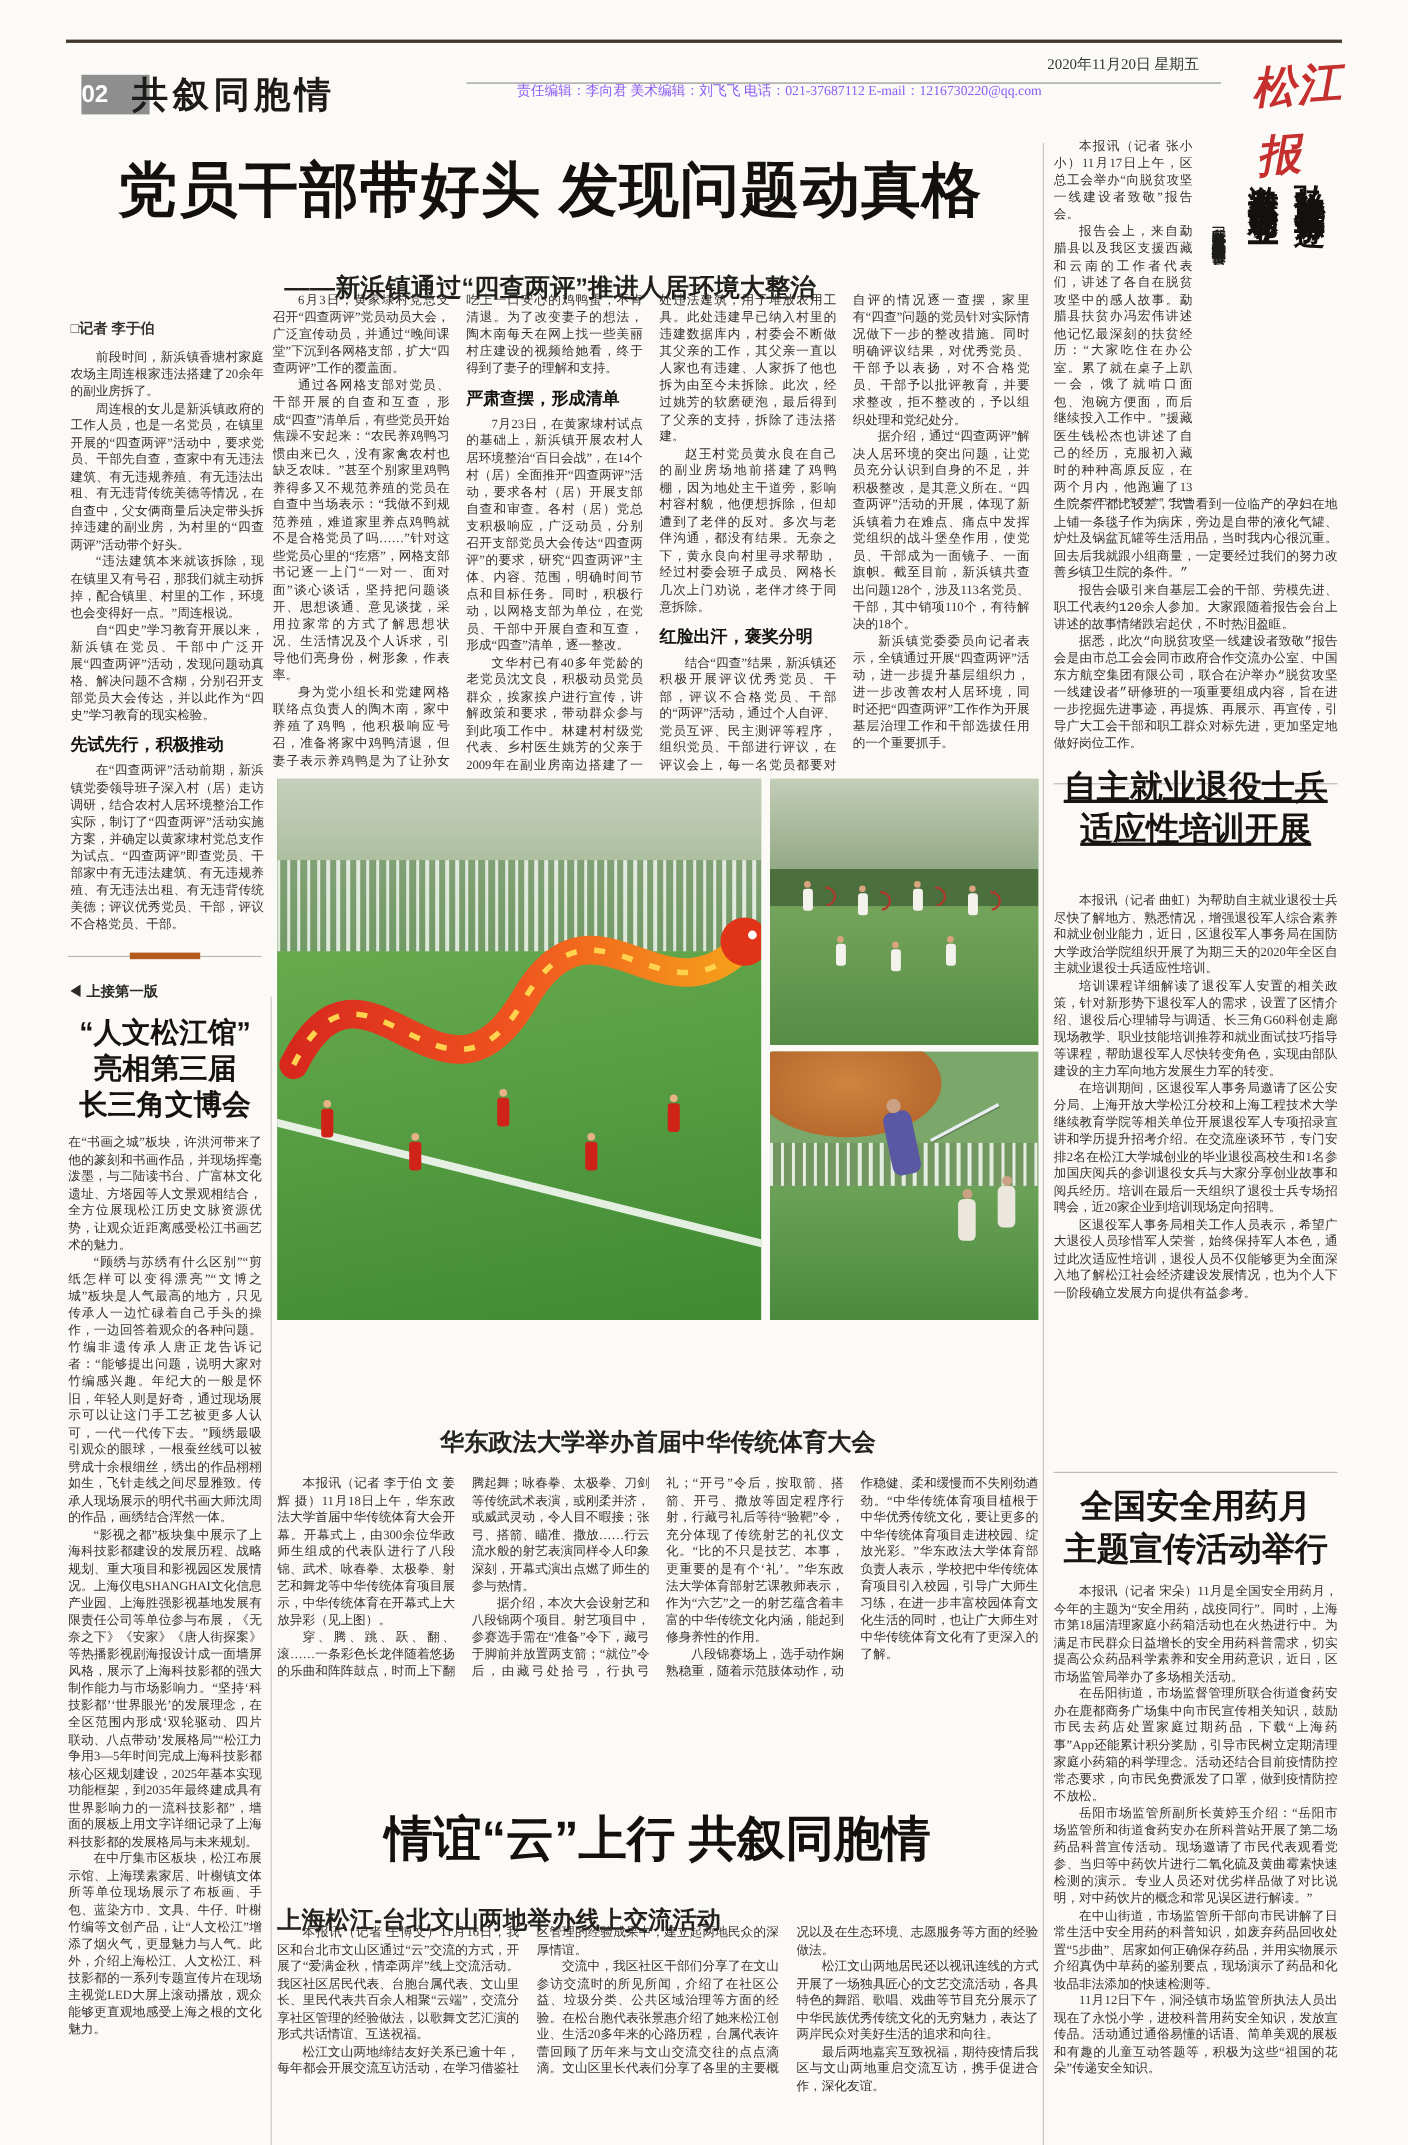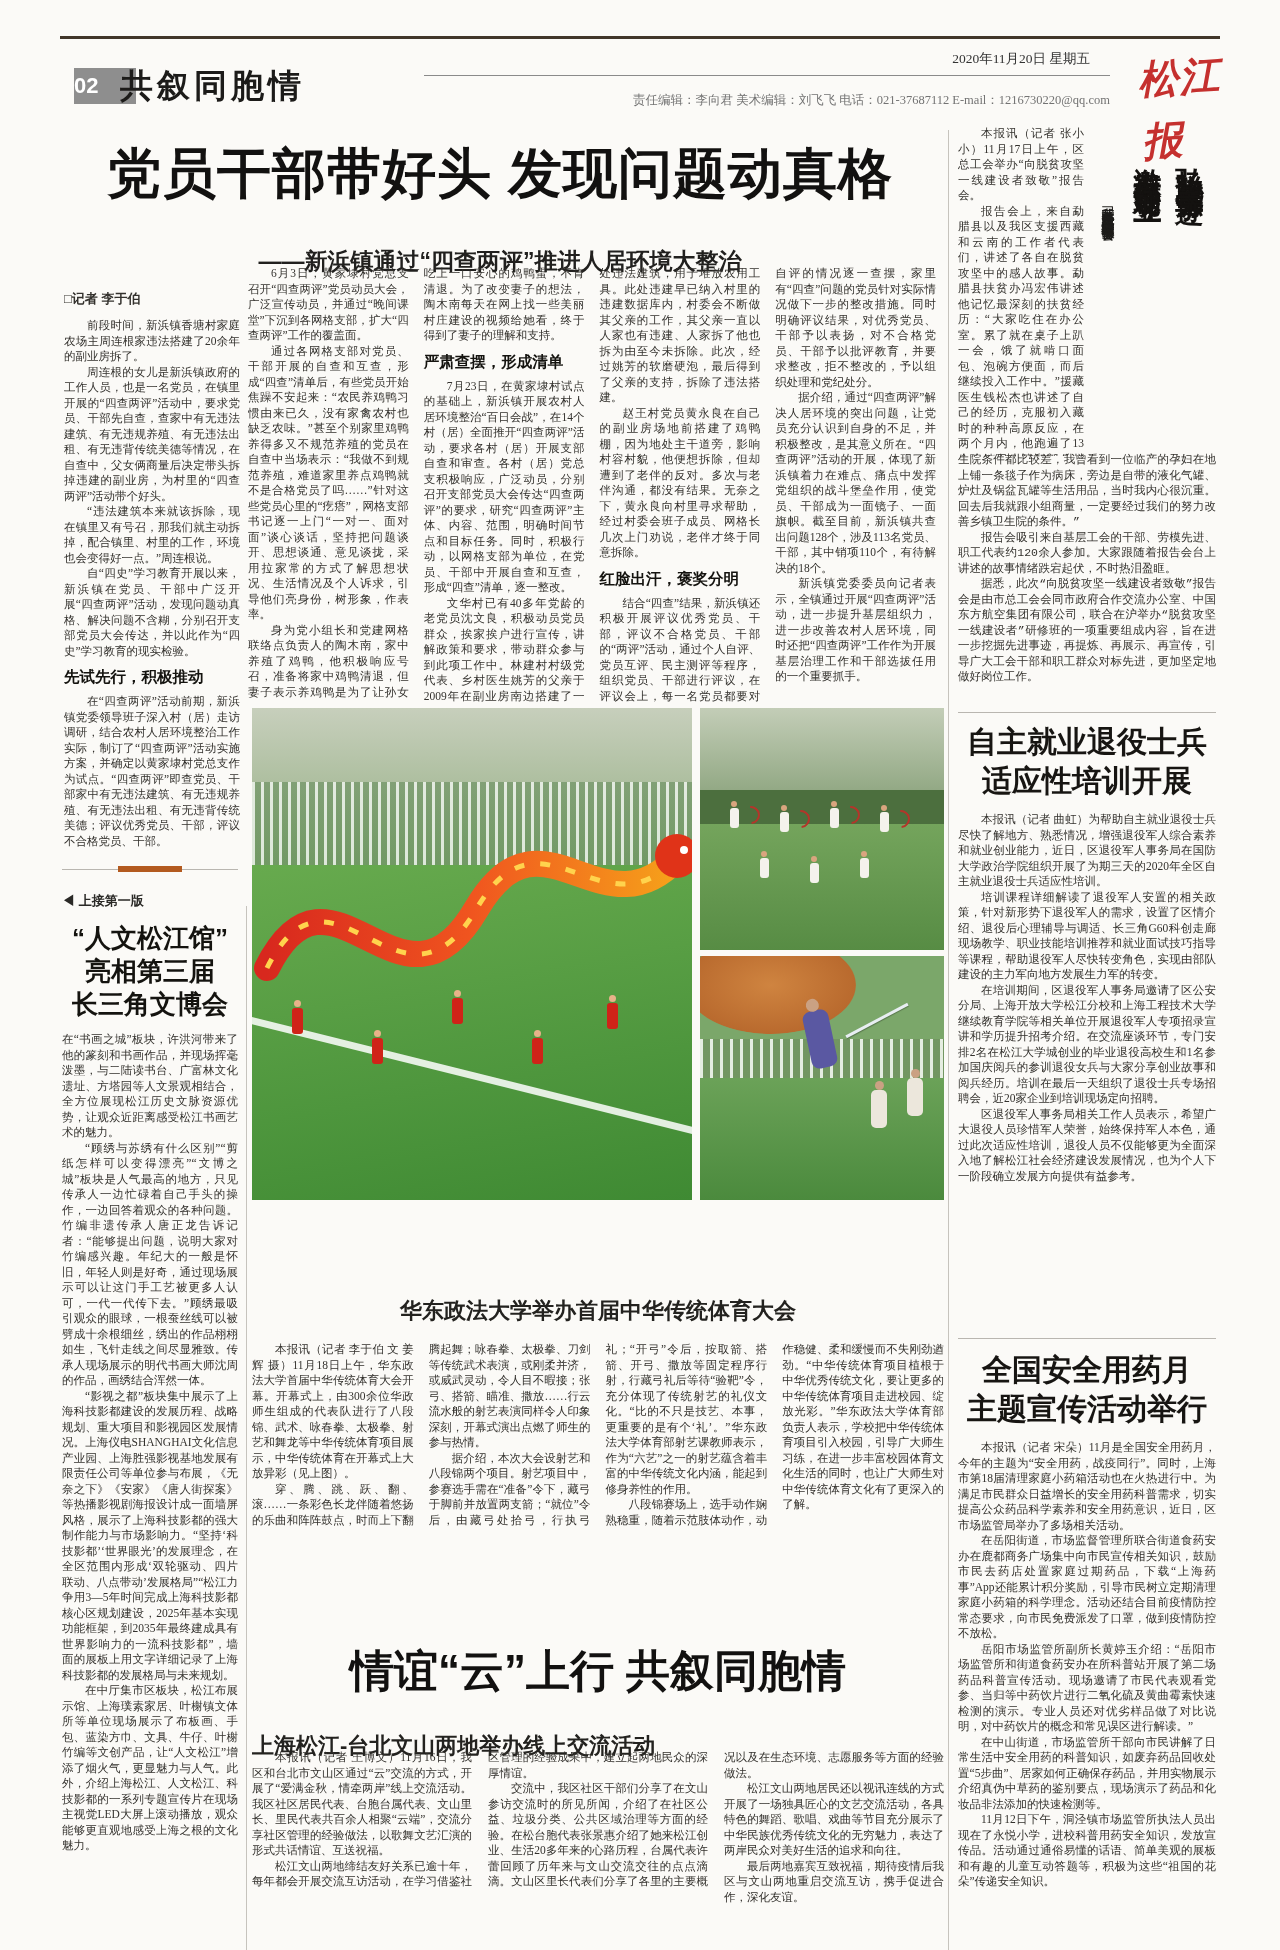--- a/index.html
+++ b/index.html
@@ -7,21 +7,21 @@
         font-family:"Liberation Serif","DejaVu Serif",serif;color:#2e2c29;}
   .sans{font-family:"Liberation Sans","DejaVu Sans",sans-serif;}
   .abs{position:absolute;}
   
   .top-rule{left:60px;top:36px;width:1160px;height:3px;background:#41362a;}
   .edition-box{left:74px;top:68px;width:62px;height:36px;background:#8e8e8e;color:#fff;
                font:700 22px/36px "Liberation Sans",sans-serif;text-align:left;}
   .section-title{left:120px;top:64px;font:700 33px "Liberation Sans",sans-serif;letter-spacing:4px;color:#1c1b19;}
   .date-line{left:830px;top:50px;width:260px;text-align:right;font:13.5px "Liberation Serif",serif;color:#333;}
   .header-hairline{left:424px;top:75px;width:686px;height:1px;background:#8a8a8a;}
-  .editor-line{left:470px;top:92px;width:640px;text-align:right;font:12.5px "Liberation Serif",serif;color:#737373;}
+  .editor-line{left:470px;top:74px;width:640px;text-align:left;font:12.5px "Liberation Serif",serif;color:#8b5cf6;}
   .masthead{left:1138px;top:46px;width:116px;height:62px;color:#c5302e;
             font:italic 900 40px/62px "Liberation Serif",serif;letter-spacing:1px;transform:rotate(-4deg);}
   
   .main-headline{left:62px;top:142px;width:876px;text-align:center;
                  font:900 54px/62px "Liberation Sans",sans-serif;letter-spacing:1px;color:#121110;}
   .main-subtitle{left:62px;top:246px;width:876px;text-align:center;
                  font:700 23px "Liberation Sans",sans-serif;color:#21201e;}
   .bodytext{font-size:11.5px;line-height:15.5px;text-align:justify;color:#33312d;overflow:hidden;}
   .bodytext p{margin:0;text-indent:2em;}
   .byline{font:700 13px "Liberation Sans",sans-serif;text-indent:0 !important;margin:2px 0 10px 0 !important;}
@@ -141,21 +141,21 @@
     <div>激发干部群众建功立业</div>
   </div>
   <div class="abs bodytext pov-wide">
     <p style="text-indent:0;">生院条件都比较差，我曾看到一位临产的孕妇在地上铺一条毯子作为病床，旁边是自带的液化气罐、炉灶及锅盆瓦罐等生活用品，当时我内心很沉重。回去后我就跟小组商量，一定要经过我们的努力改善乡镇卫生院的条件。”</p>
     <p>报告会吸引来自基层工会的干部、劳模先进、职工代表约120余人参加。大家跟随着报告会台上讲述的故事情绪跌宕起伏，不时热泪盈眶。</p>
     <p>据悉，此次“向脱贫攻坚一线建设者致敬”报告会是由市总工会会同市政府合作交流办公室、中国东方航空集团有限公司，联合在沪举办“脱贫攻坚一线建设者”研修班的一项重要组成内容，旨在进一步挖掘先进事迹，再提炼、再展示、再宣传，引导广大工会干部和职工群众对标先进，更加坚定地做好岗位工作。</p>
   </div>
 
   <div class="abs hrule" style="left:958px;top:712px;width:258px;"></div>
 
-  <div class="abs sm-headline" style="top:722px;">
+  <div class="abs sm-headline" style="top:696px;text-decoration:underline;">
     <div>自主就业退役士兵</div>
     <div>适应性培训开展</div>
   </div>
   <div class="abs bodytext vet-body">
     <p>本报讯（记者 曲虹）为帮助自主就业退役士兵尽快了解地方、熟悉情况，增强退役军人综合素养和就业创业能力，近日，区退役军人事务局在国防大学政治学院组织开展了为期三天的2020年全区自主就业退役士兵适应性培训。</p>
     <p>培训课程详细解读了退役军人安置的相关政策，针对新形势下退役军人的需求，设置了区情介绍、退役后心理辅导与调适、长三角G60科创走廊现场教学、职业技能培训推荐和就业面试技巧指导等课程，帮助退役军人尽快转变角色，实现由部队建设的主力军向地方发展生力军的转变。</p>
     <p>在培训期间，区退役军人事务局邀请了区公安分局、上海开放大学松江分校和上海工程技术大学继续教育学院等相关单位开展退役军人专项招录宣讲和学历提升招考介绍。在交流座谈环节，专门安排2名在松江大学城创业的毕业退役高校生和1名参加国庆阅兵的参训退役女兵与大家分享创业故事和阅兵经历。培训在最后一天组织了退役士兵专场招聘会，近20家企业到培训现场定向招聘。</p>
     <p>区退役军人事务局相关工作人员表示，希望广大退役人员珍惜军人荣誉，始终保持军人本色，通过此次适应性培训，退役人员不仅能够更为全面深入地了解松江社会经济建设发展情况，也为个人下一阶段确立发展方向提供有益参考。</p>
   </div>
 

